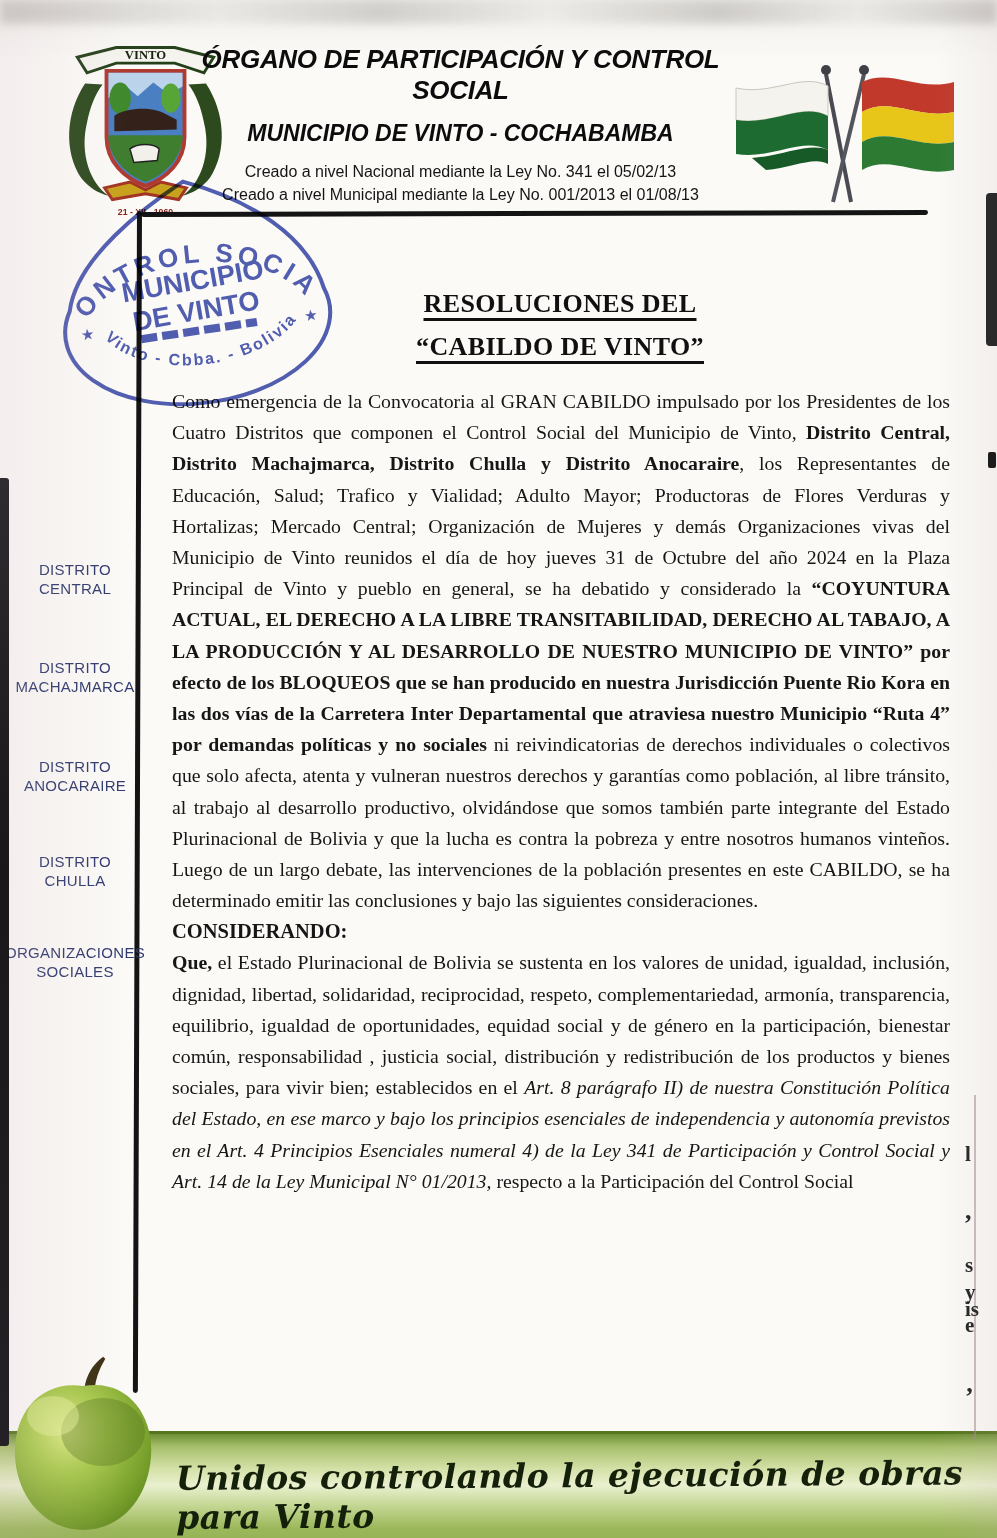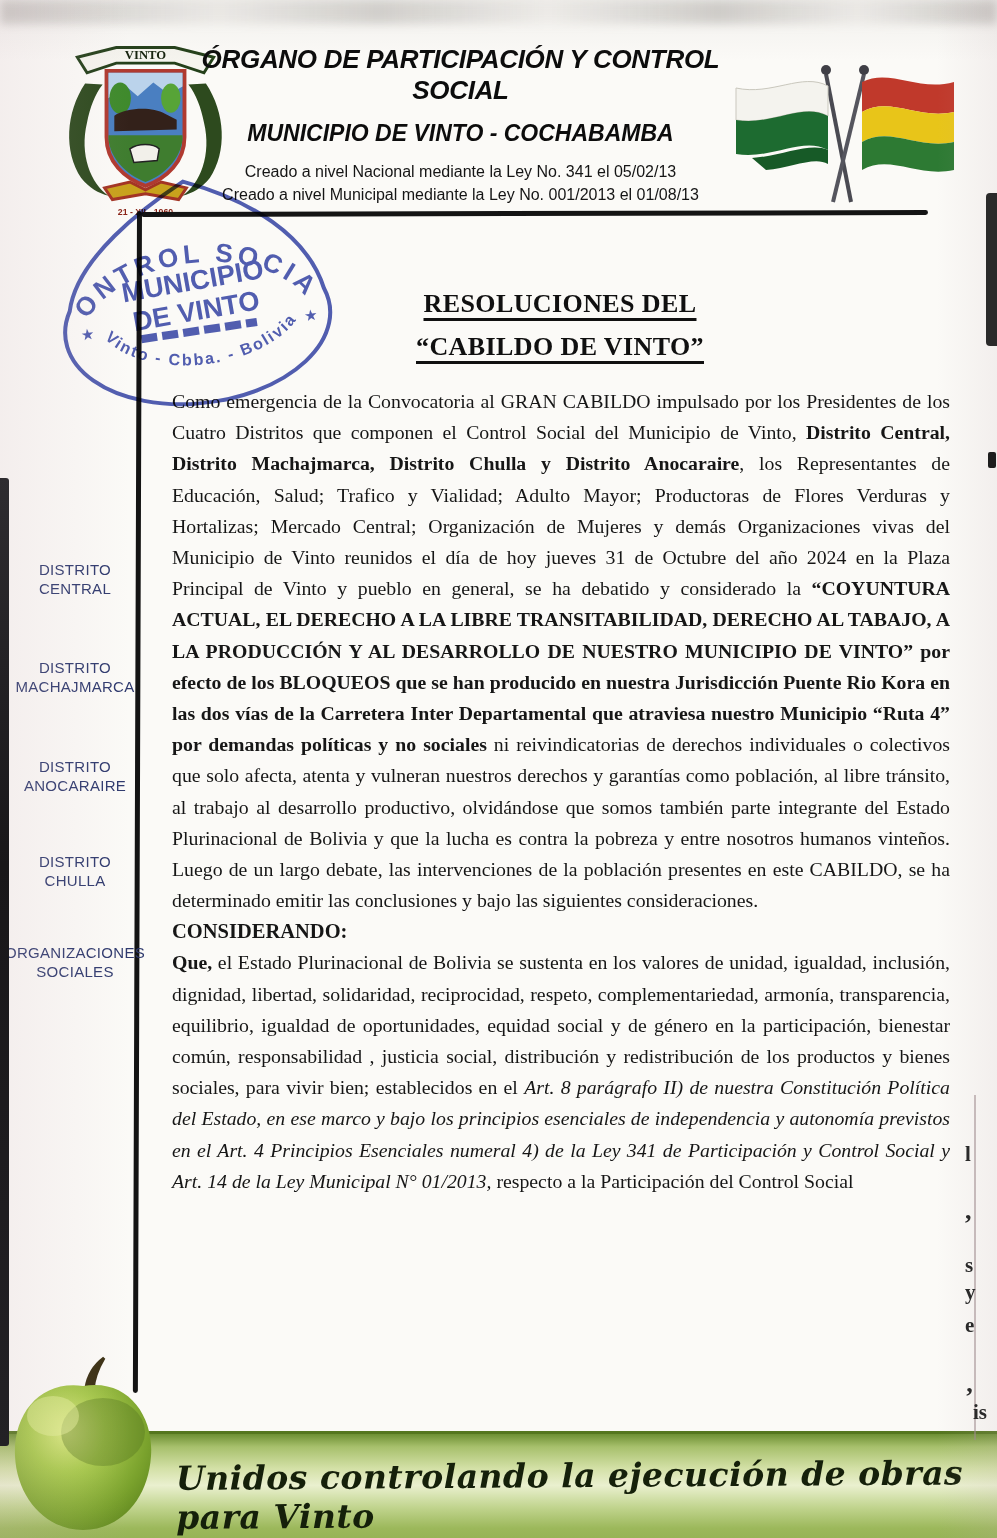--- a/index.html
+++ b/index.html
@@ -65,21 +65,21 @@
   .edge-left{position:absolute;left:0;top:478px;width:9px;height:968px;z-index:31;
     background:linear-gradient(180deg,#2e2c30 0%,#191719 40%,#232125 100%);border-radius:0 3px 3px 0;}
   .edge-right-top{position:absolute;left:986px;top:193px;width:11px;height:153px;background:#2a2a2a;
     border-radius:4px 0 0 4px;z-index:31;}
   .edge-dot{position:absolute;left:988px;top:452px;width:8px;height:16px;background:#1d1d1d;z-index:31;border-radius:2px;}
   .page-edge-line{position:absolute;left:974px;top:1095px;width:2px;height:345px;
     background:rgba(158,138,142,.55);z-index:31;}
   .bleed{position:absolute;left:965px;width:30px;z-index:32;font-family:"Liberation Serif",serif;
     font-size:21px;font-weight:bold;color:#2a2a2a;}
   .bl-1{top:1142px;} .bl-2{top:1196px;font-size:26px;} .bl-3{top:1253px;} .bl-4{top:1280px;}
-  .bl-5{top:1313px;} .bl-6{top:1400px;text-align:center;} .bl-7{top:1382px;font-size:26px;}
+  .bl-5{top:1313px;} .bl-6{top:1297px;} .bl-7{top:1382px;font-size:26px;}
 
   
   .footer-band{position:absolute;left:0;top:1431px;width:997px;height:107px;z-index:10;
     border-top:3px solid #55761f;
     background:linear-gradient(180deg,#6d8f33 0%,#a7c06c 12%,#d3e0a6 32%,#eaf0cf 48%,#c2d590 68%,#9cb85b 88%,#95b254 100%);}
   .slogan{position:absolute;left:176px;top:22px;
     font-family:"DejaVu Serif",serif;font-style:italic;font-weight:bold;
     font-size:33px;letter-spacing:.5px;color:#15200a;transform:rotate(-0.4deg);}
   .apple{position:absolute;left:-2px;top:1354px;width:170px;height:184px;z-index:12;}
 </style>

